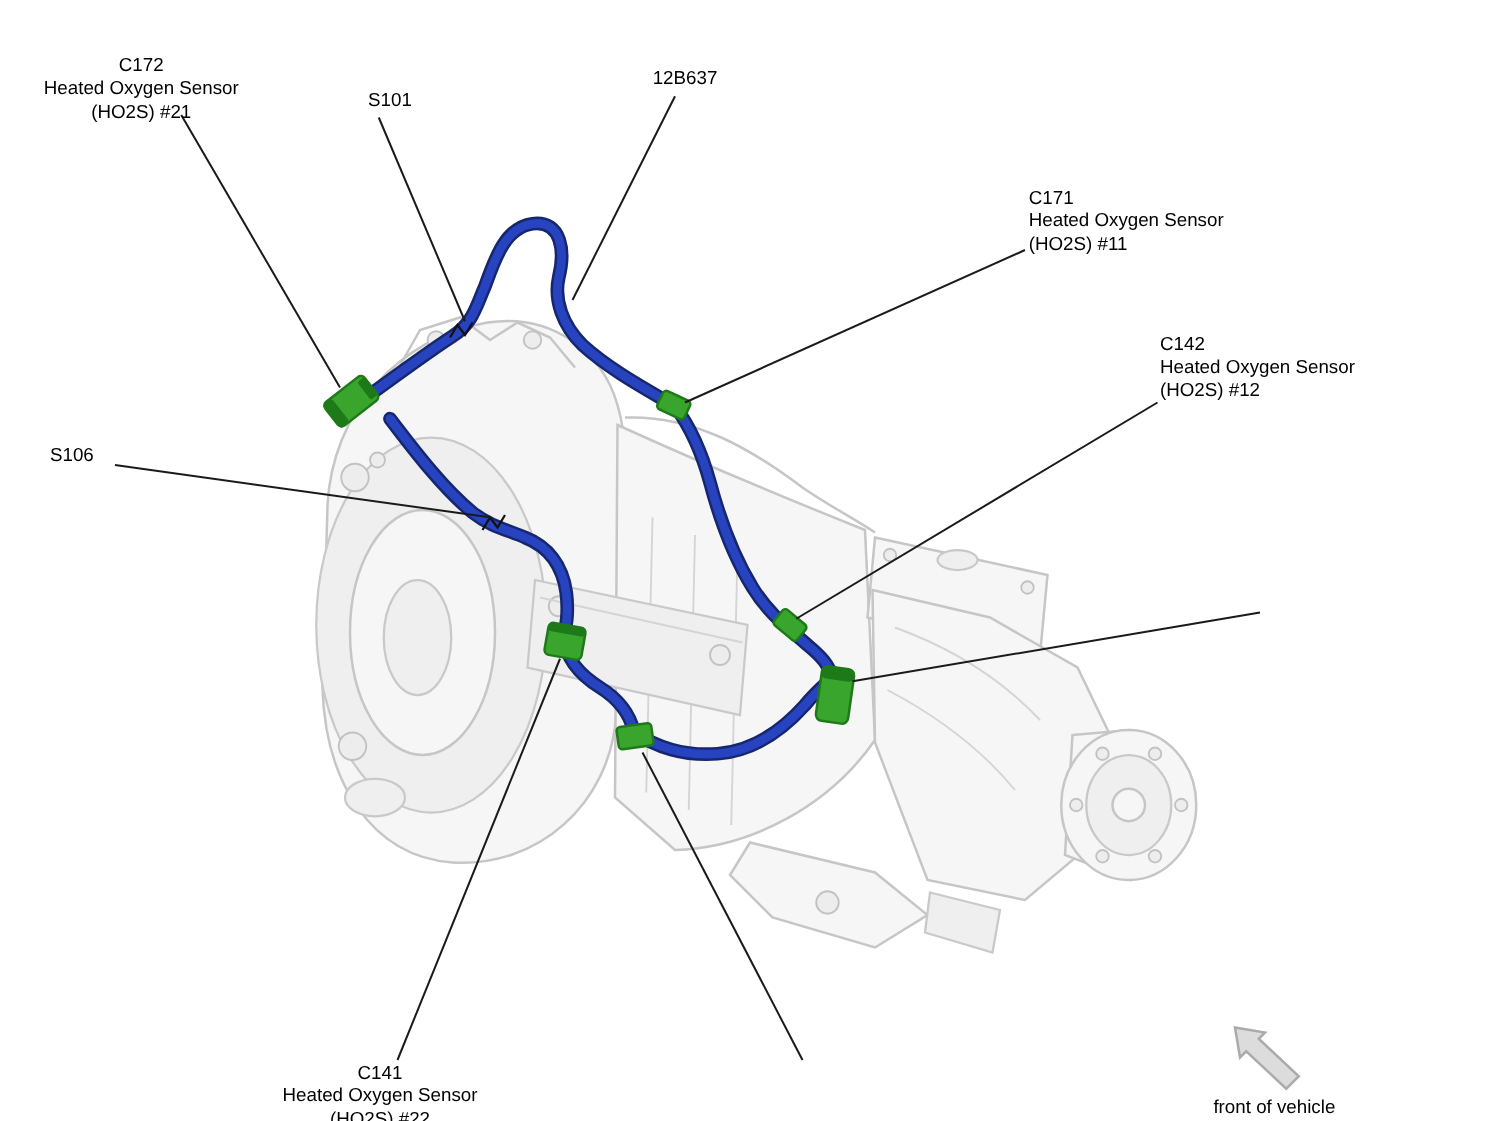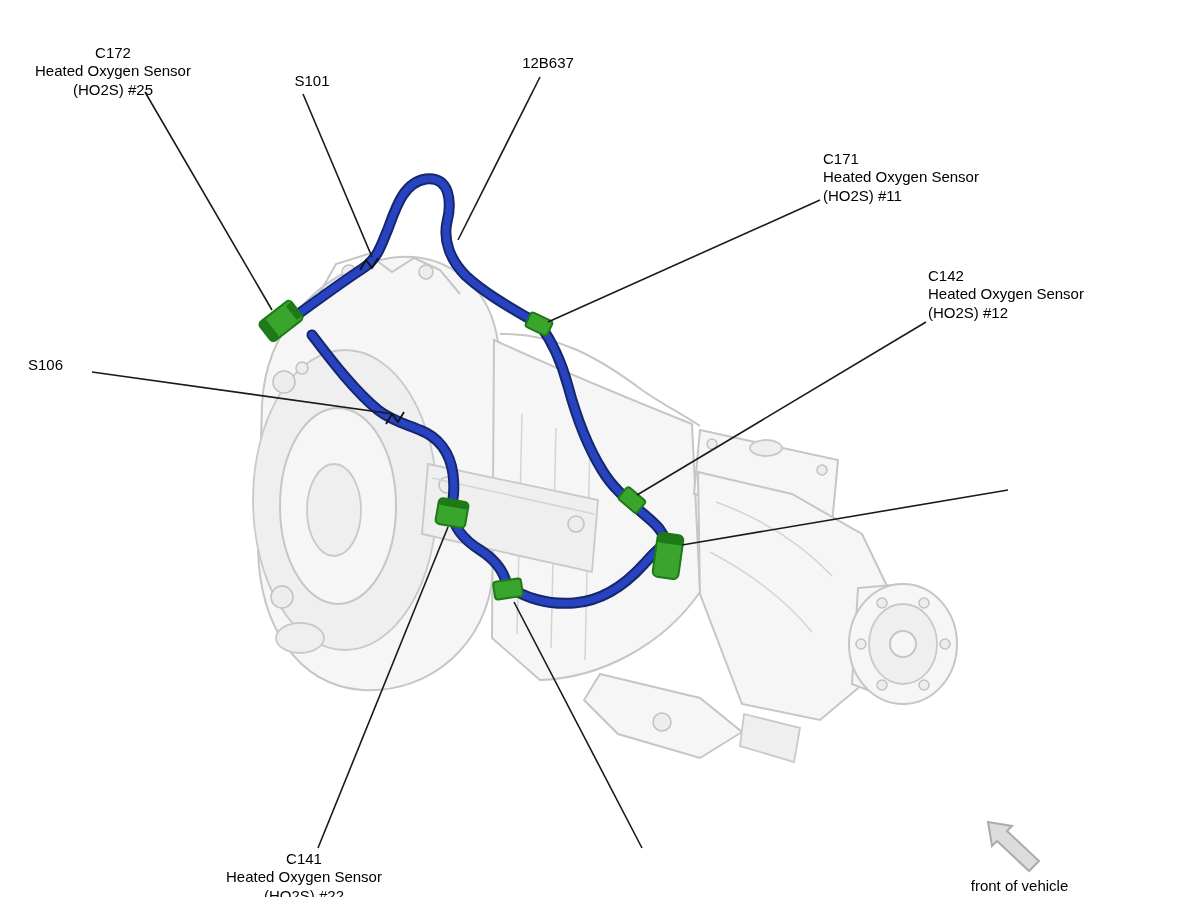--- a/index.html
+++ b/index.html
@@ -138,21 +138,21 @@
       <path class="leader" d="M 318,816 L 448,495"></path>
       <path class="leader" d="M 642,816 L 514,570"></path>
     </g>
 
     <polygon class="front-arrow" points="988,790 1012,794 1007,799 1039,829 1029,839 997,809 992,814"></polygon>
   </svg>
 
   <div class="lbl center" style="left:8px;top:12px;width:210px">
     <div>C172</div>
     <div>Heated Oxygen Sensor</div>
-    <div>(HO2S) #25</div>
+    <div>(HO2S) #21</div>
   </div>
 
   <div class="lbl center" style="left:282px;top:40px;width:60px">
     <div>S101</div>
   </div>
 
   <div class="lbl center" style="left:508px;top:22px;width:80px">
     <div>12B637</div>
   </div>
 
@@ -161,21 +161,21 @@
     <div>Heated Oxygen Sensor</div>
     <div>(HO2S) #11</div>
   </div>
 
   <div class="lbl" style="left:928px;top:235px">
     <div>C142</div>
     <div>Heated Oxygen Sensor</div>
     <div>(HO2S) #12</div>
   </div>
 
-  <div class="lbl" style="left:28px;top:324px;width:60px">
+  <div class="lbl" style="left:40px;top:324px;width:60px">
     <div>S106</div>
   </div>
 
 
   <div class="lbl center" style="left:198px;top:818px;width:212px">
     <div>C141</div>
     <div>Heated Oxygen Sensor</div>
     <div>(HO2S) #22</div>
   </div>
 

